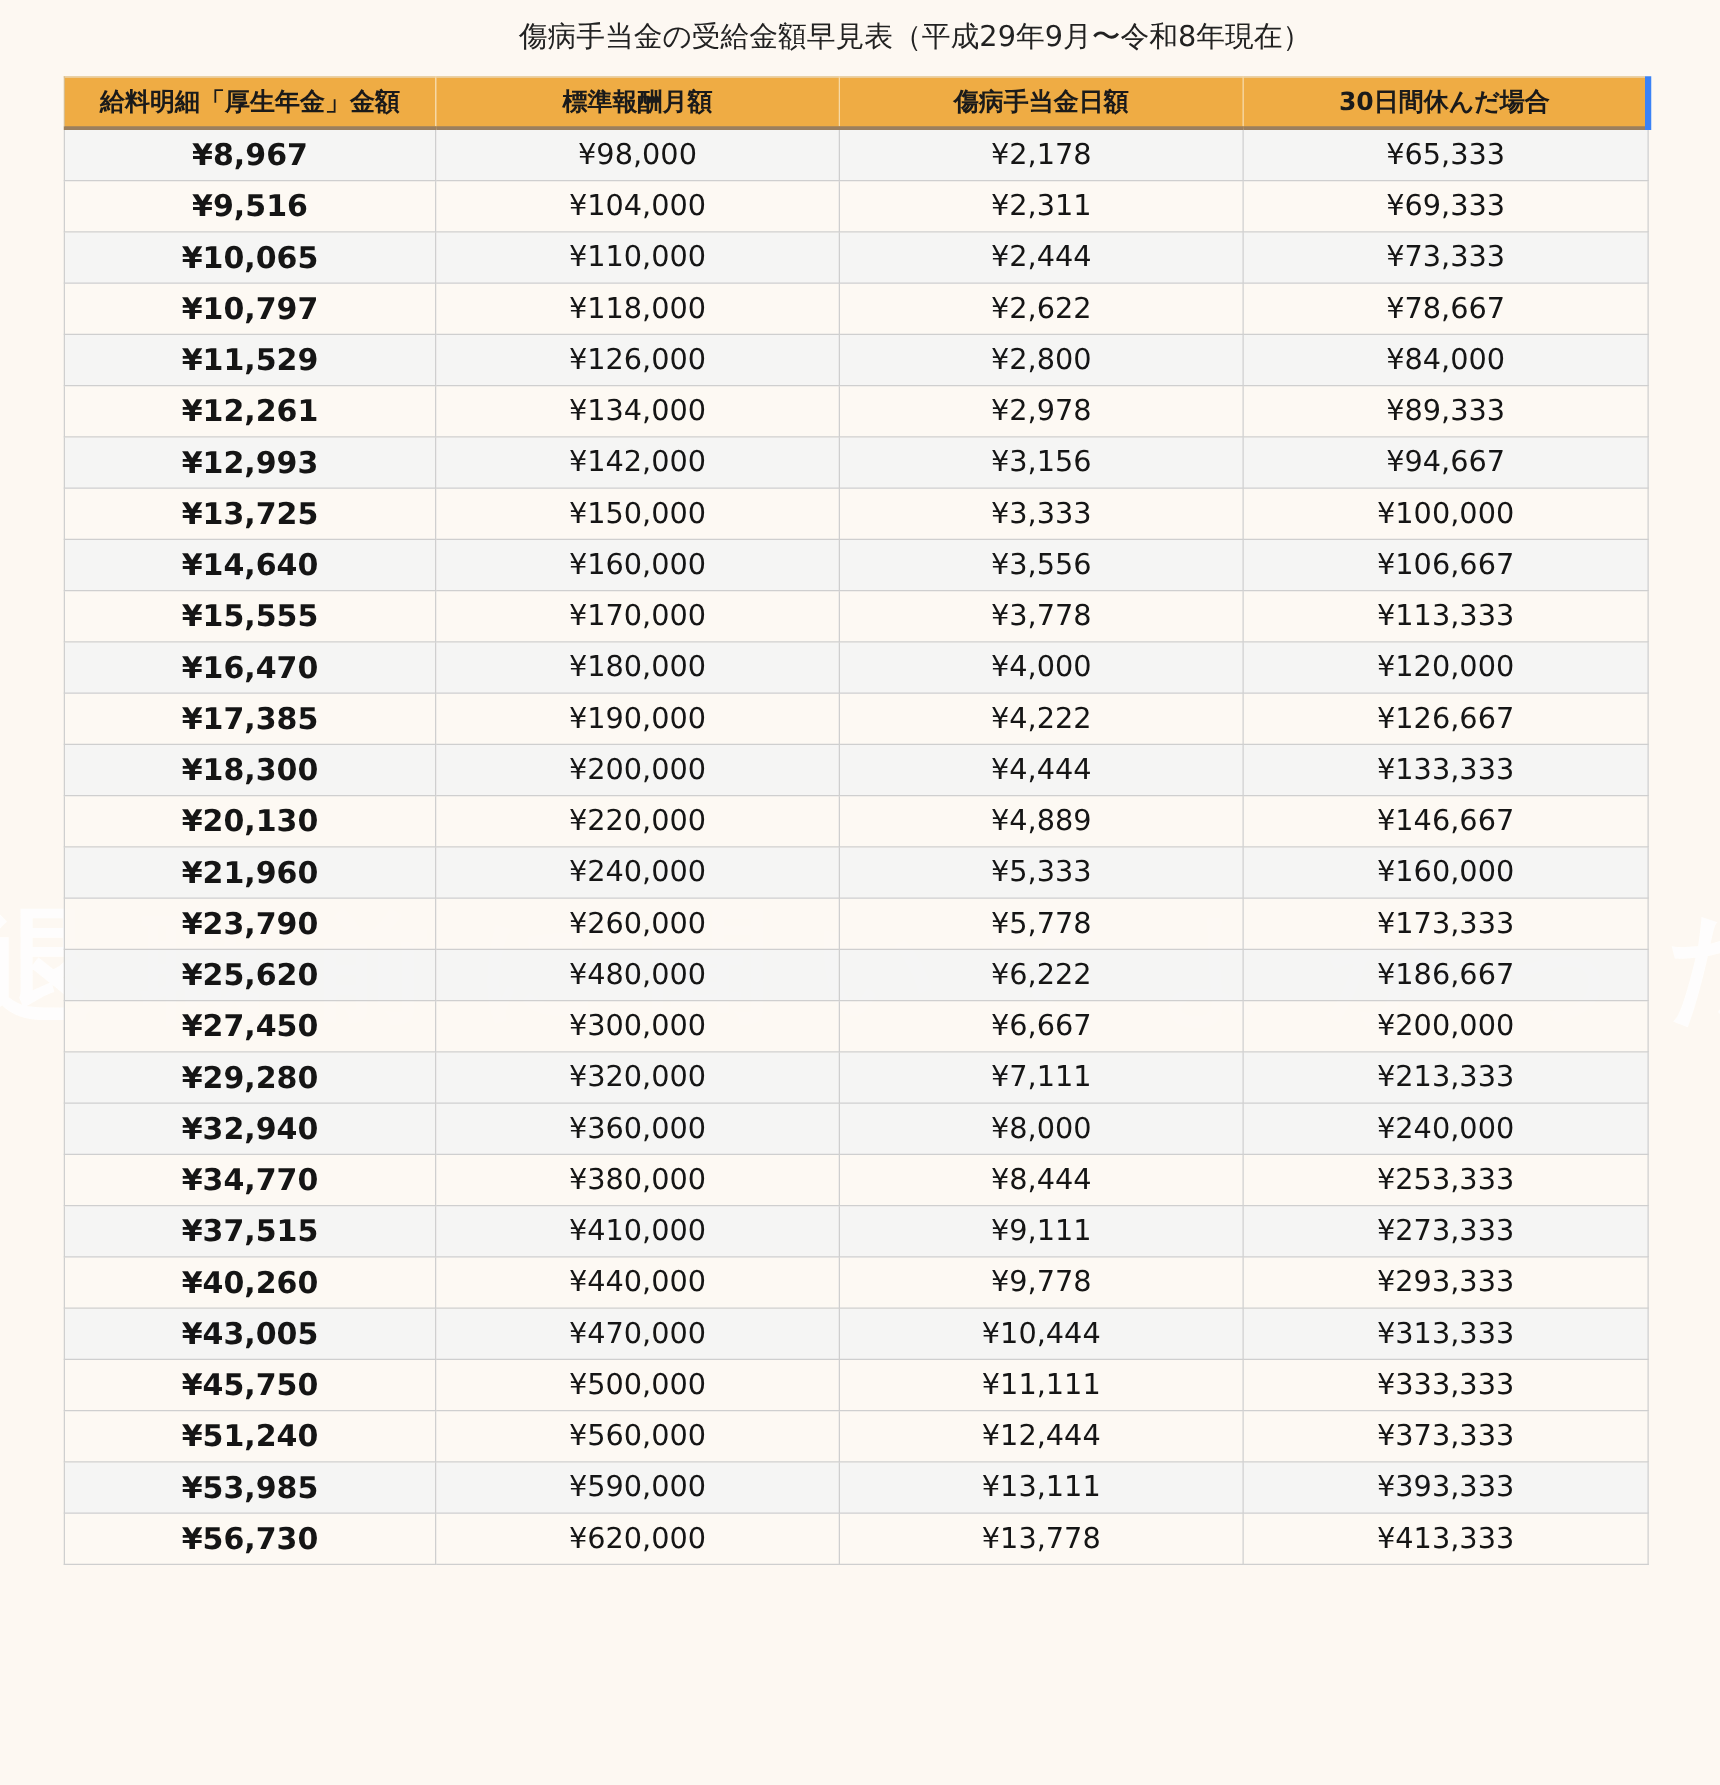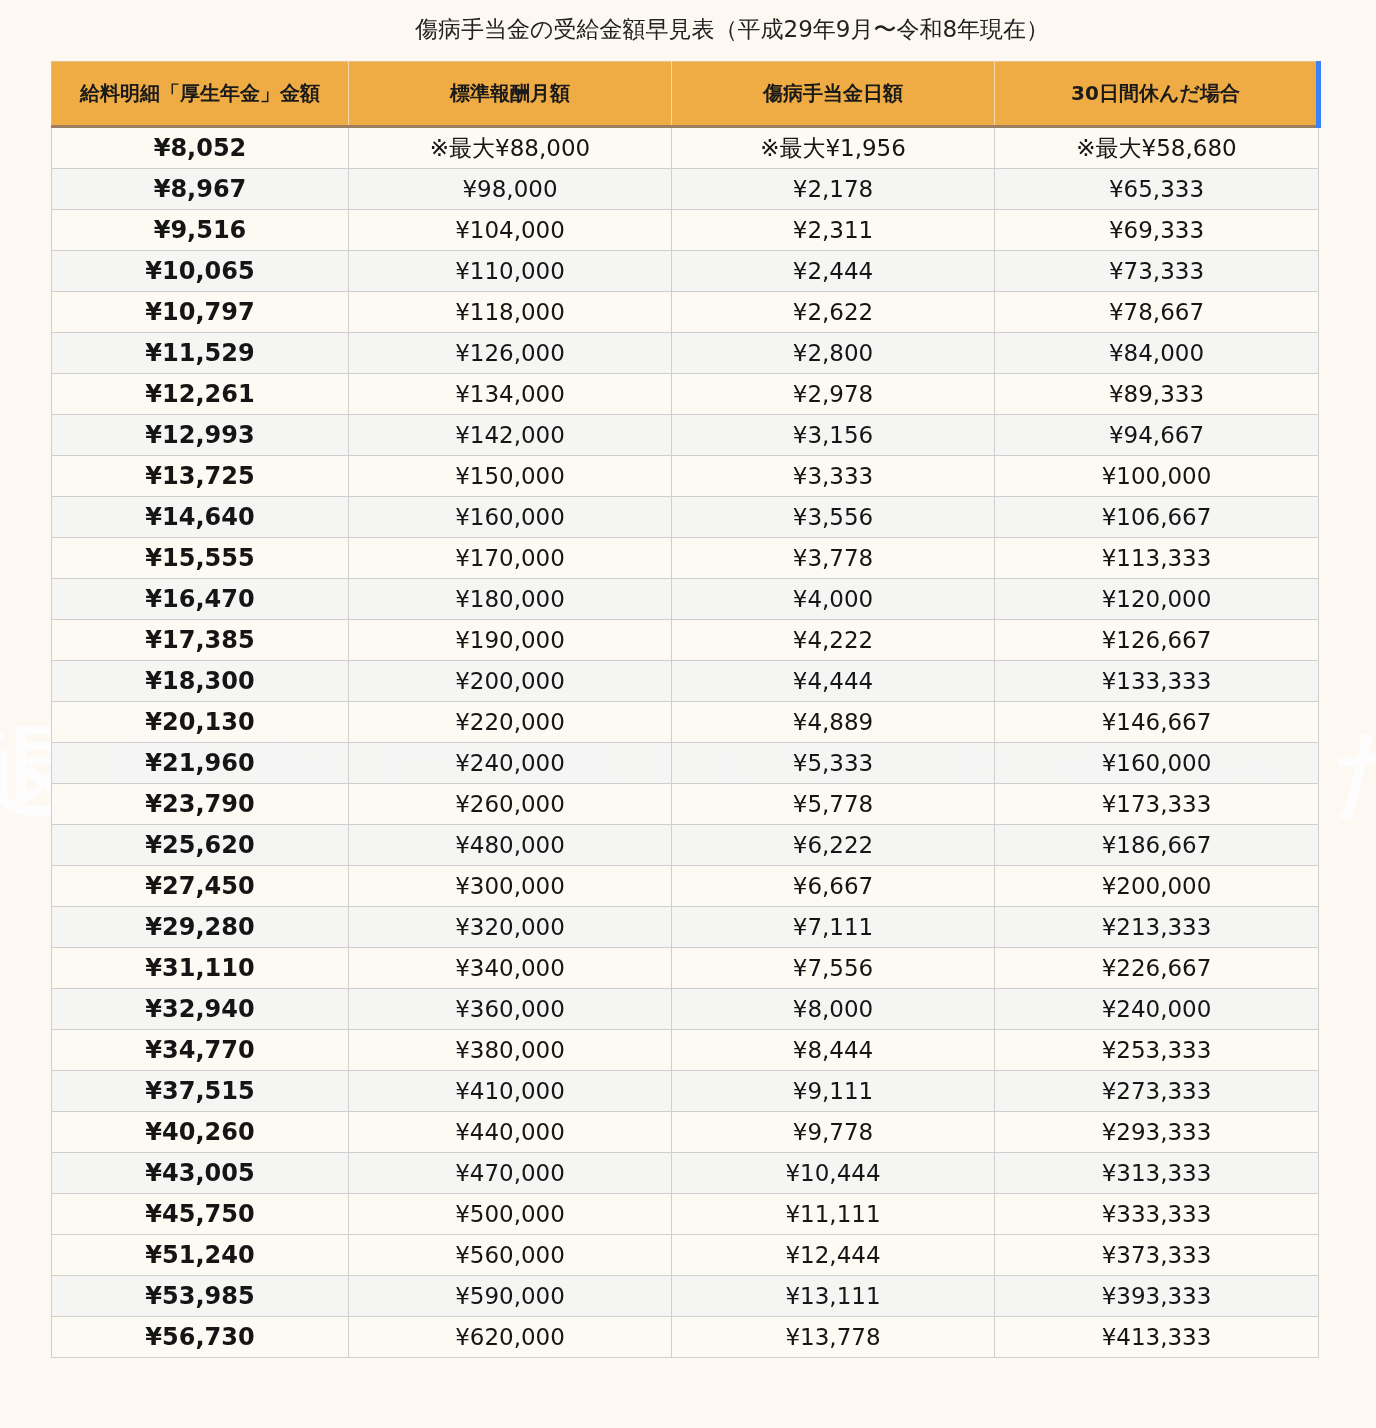--- a/index.html
+++ b/index.html
@@ -59,21 +59,21 @@
       background: #efac44;
       height: 39px;
       font-size: 20px;
       font-weight: bold;
       color: #1a1a1a;
       border-right: 1px solid #f6d9a6;
       border-left: 1px solid #f6d9a6;
       border-top: 1px solid #e2c38f;
       border-bottom: 3px solid #9b7f5e;
       text-align: center;
-      padding: 12px;
+      padding: 0;
     }
     table.rates th:first-child { border-left: 1px solid #d8bd8d; }
     table.rates th:last-child { border-right: 5px solid #3b82f6; }
     table.rates td {
       height: 40px;
       border: 1px solid #cfcfcf;
       text-align: center;
       font-size: 23px;
       padding: 0;
       color: #151515;
@@ -103,26 +103,20 @@
   </colgroup>
   <thead>
     <tr>
       <th>給料明細「厚生年金」金額</th>
       <th>標準報酬月額</th>
       <th>傷病手当金日額</th>
       <th>30日間休んだ場合</th>
     </tr>
   </thead>
   <tbody id="table-body">
-      <tr class="odd">
-        <td class="c-salary">¥8,052</td>
-        <td>※最大¥88,000</td>
-        <td>※最大¥1,956</td>
-        <td>※最大¥58,680</td>
-      </tr>
       <tr class="even">
         <td class="c-salary">¥8,967</td>
         <td>¥98,000</td>
         <td>¥2,178</td>
         <td>¥65,333</td>
       </tr>
       <tr class="odd">
         <td class="c-salary">¥9,516</td>
         <td>¥104,000</td>
         <td>¥2,311</td>
@@ -223,26 +217,20 @@
         <td>¥300,000</td>
         <td>¥6,667</td>
         <td>¥200,000</td>
       </tr>
       <tr class="even">
         <td class="c-salary">¥29,280</td>
         <td>¥320,000</td>
         <td>¥7,111</td>
         <td>¥213,333</td>
       </tr>
-      <tr class="odd">
-        <td class="c-salary">¥31,110</td>
-        <td>¥340,000</td>
-        <td>¥7,556</td>
-        <td>¥226,667</td>
-      </tr>
       <tr class="even">
         <td class="c-salary">¥32,940</td>
         <td>¥360,000</td>
         <td>¥8,000</td>
         <td>¥240,000</td>
       </tr>
       <tr class="odd">
         <td class="c-salary">¥34,770</td>
         <td>¥380,000</td>
         <td>¥8,444</td>

